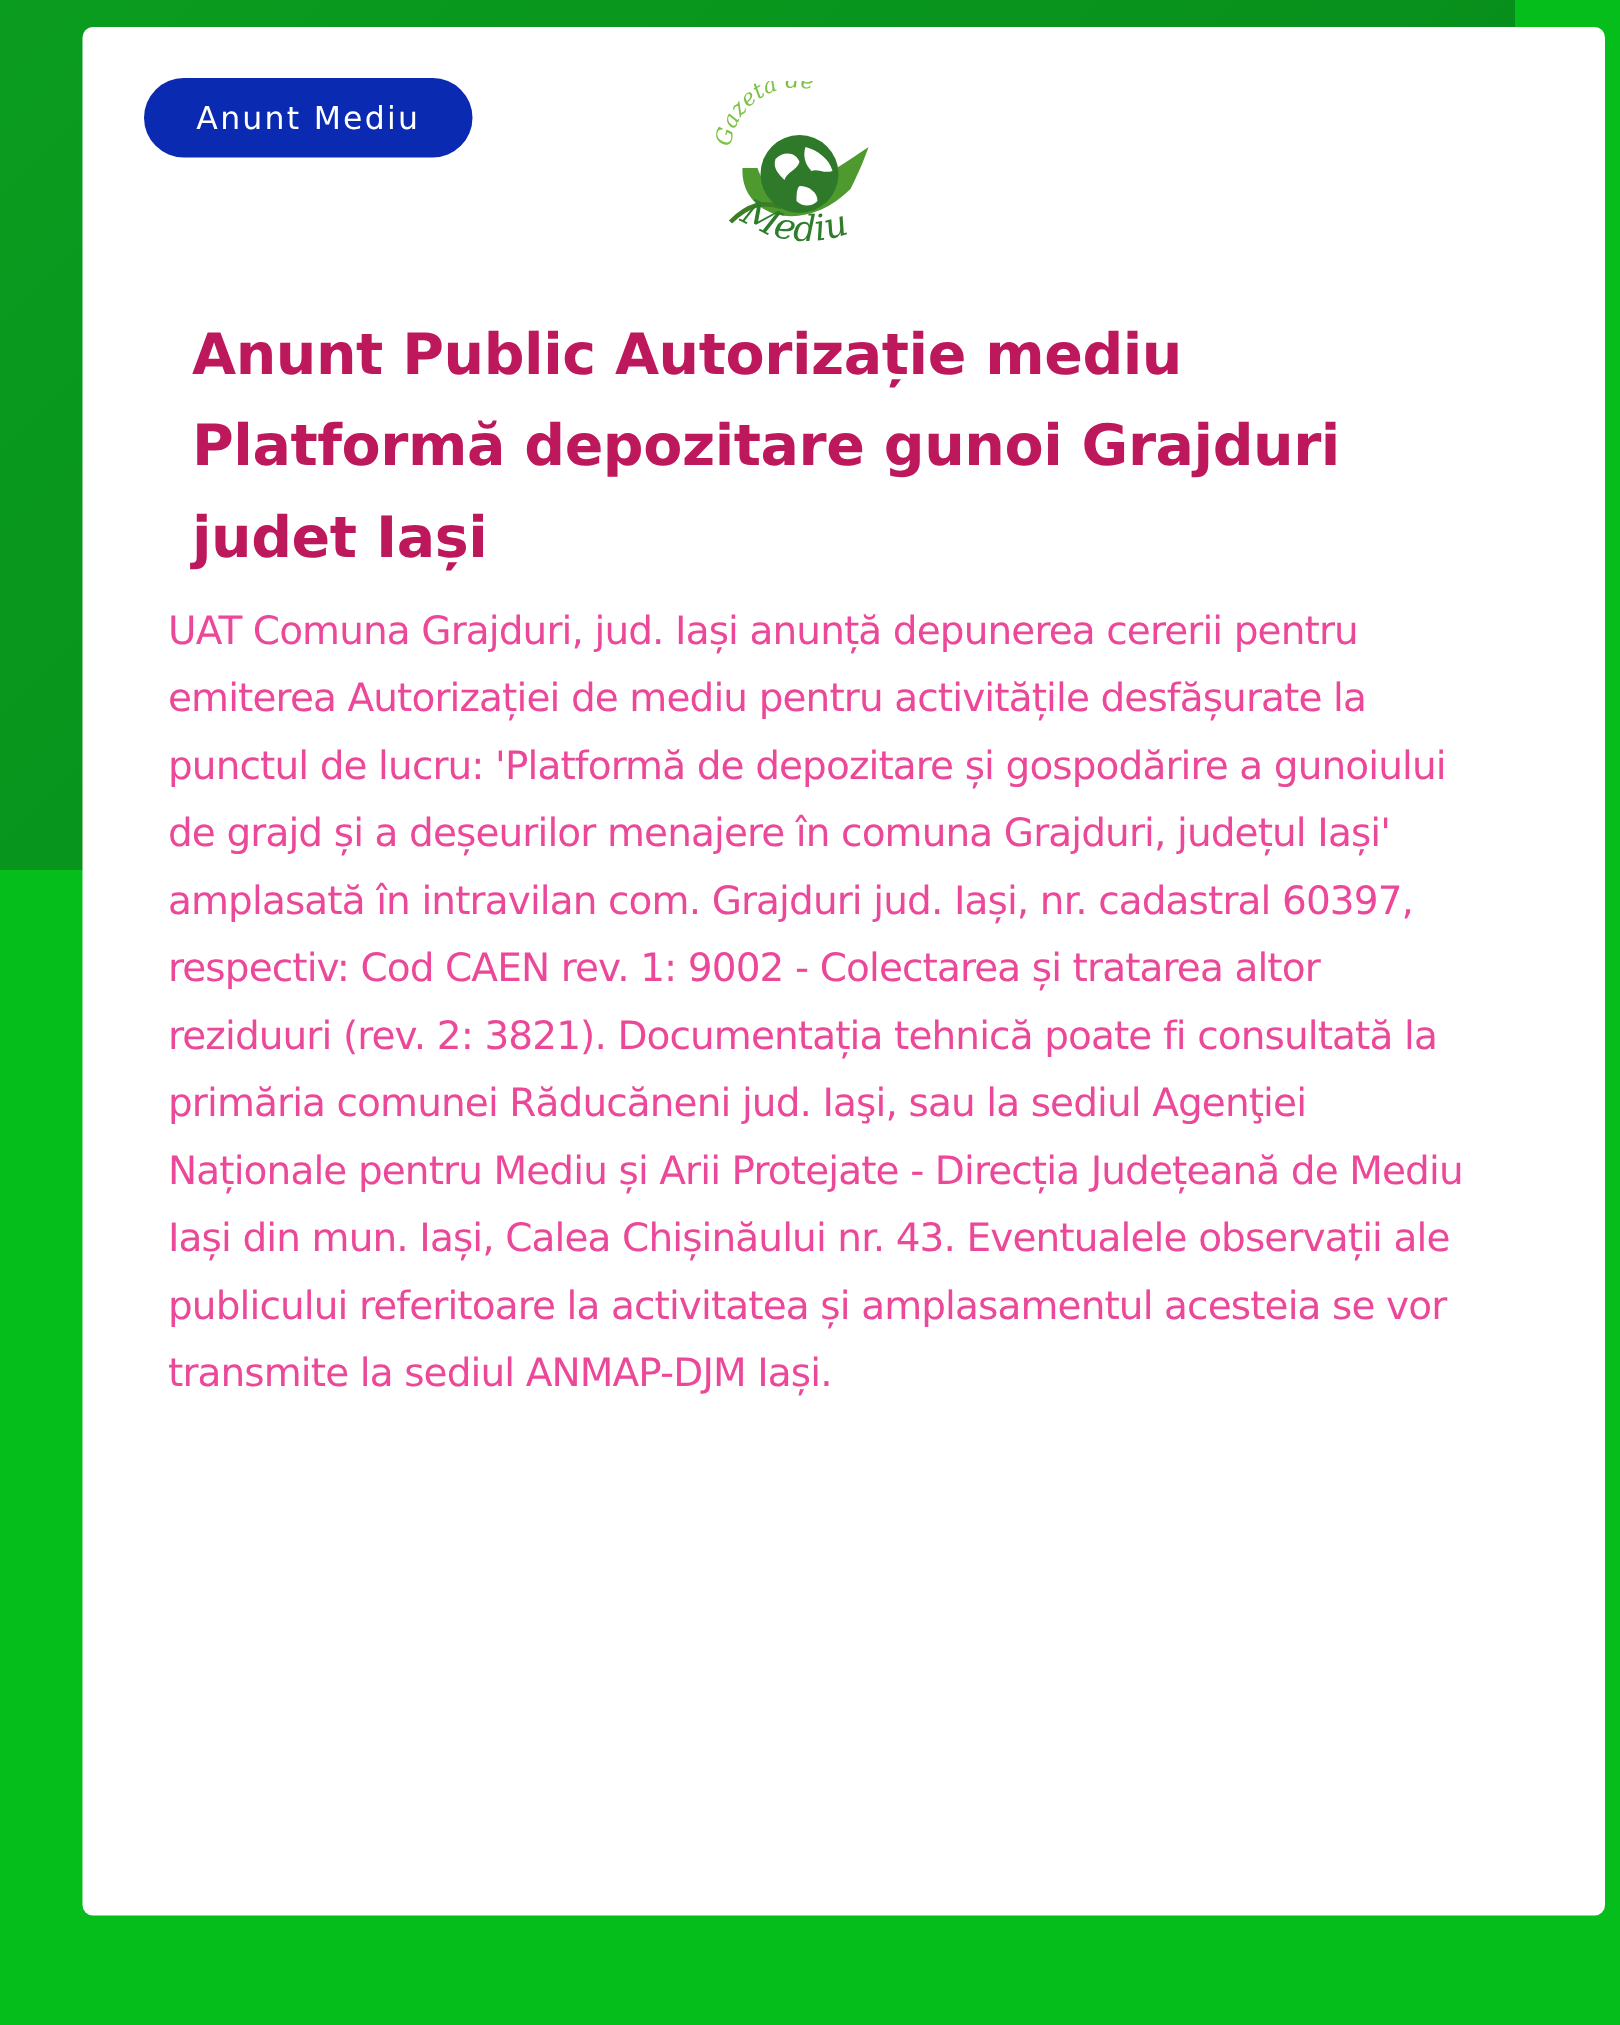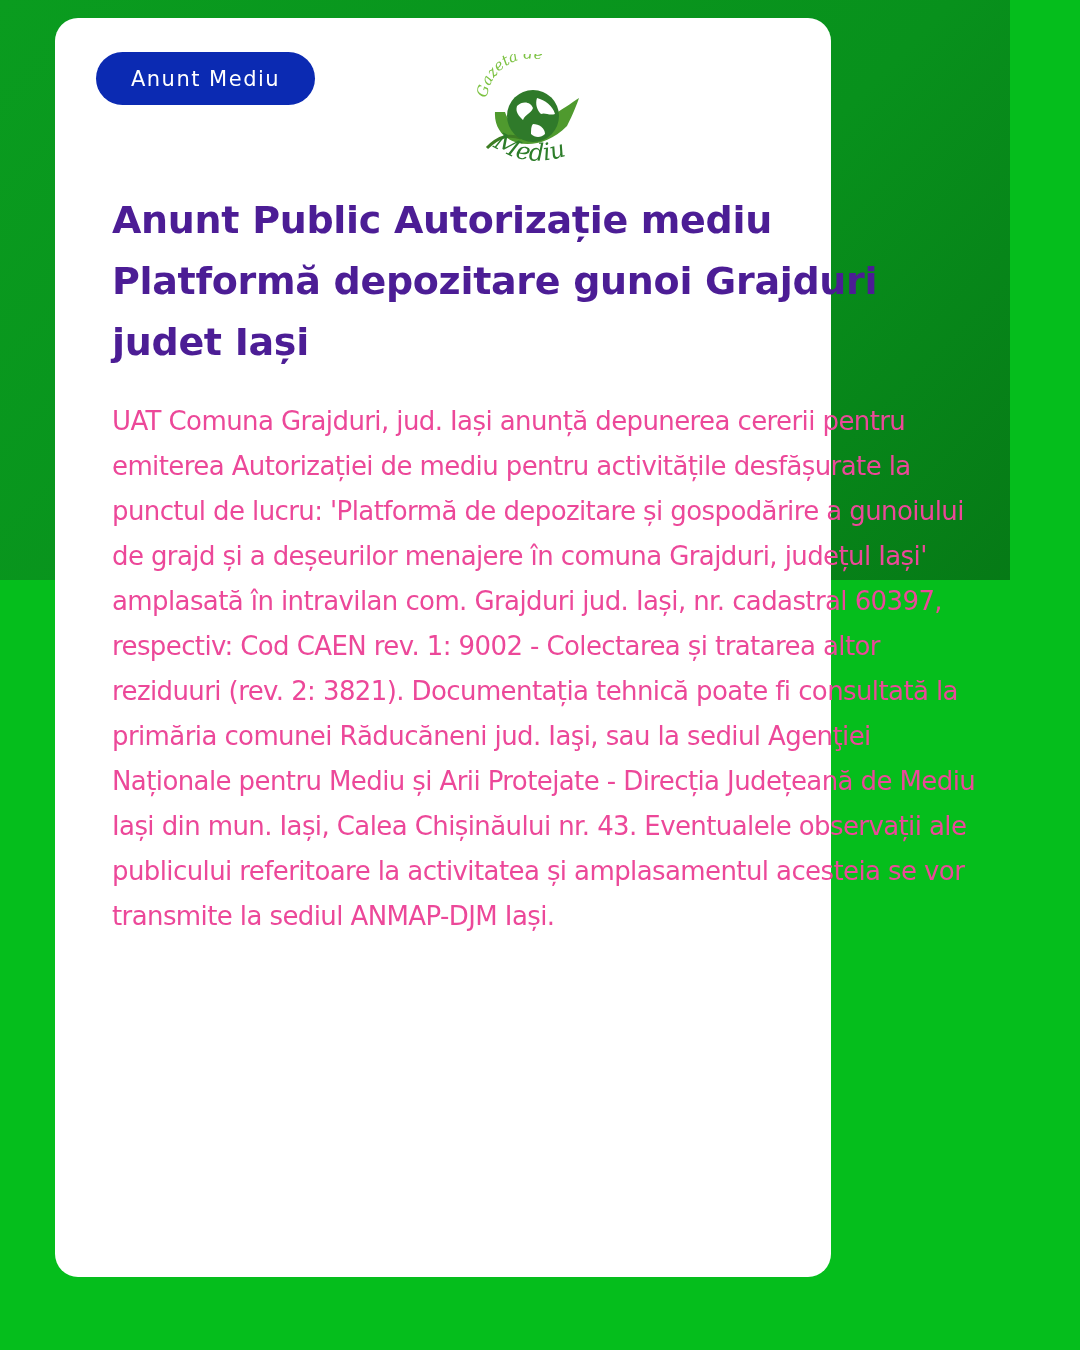--- a/index.html
+++ b/index.html
@@ -6,36 +6,36 @@
     body {
       width: 1080px; height: 1350px; position: relative; overflow: hidden;
       background: #05be1c;
       font-family: "DejaVu Sans", sans-serif;
     }
     .dark-block {
       position: absolute; left: 0; top: 0; width: 1010px; height: 580px;
       background: linear-gradient(135deg, #0a9c1f 0%, #08911c 60%, #067a16 100%);
     }
     .card {
-      position: absolute; left: 55px; top: 18px; width: 776px; height: 1259px;
-      background: #ffffff; border-radius: 23px;
+      position: absolute; left: 55px; top: 18px; width: 1015px; height: 1259px;
+      background: #ffffff; border-radius: 7px;
     }
     .badge {
       position: absolute; left: 41px; top: 34px; width: 219px; height: 53px;
       background: #0b2ab2; border-radius: 27px; color: #ffffff;
       display: flex; align-items: center; justify-content: center;
       font-family: "DejaVu Sans", sans-serif; font-size: 21px; letter-spacing: 1.5px;
     }
     .logo {
       position: absolute; left: 420px; top: 36px; width: 110px; height: 120px;
     }
     .title {
       position: absolute; left: 57px; top: 172px; width: 880px;
-      color: #4c1d95; font-family: "DejaVu Sans", sans-serif; font-weight: bold;
-      font-size: 38px; line-height: 61px; margin: 0; letter-spacing: -0.3px;
+      color: #be185d; font-family: "DejaVu Sans", sans-serif; font-weight: bold;
+      font-size: 38px; line-height: 61px; margin: 16px; letter-spacing: -0.3px;
     }
     .body-text {
       position: absolute; left: 57px; top: 381px; width: 880px;
       color: #ec4899; font-family: "DejaVu Sans", sans-serif;
       font-size: 26px; line-height: 45px; margin: 0; letter-spacing: -0.6px;
     }
   </style>
 </head>
 <body>
 

